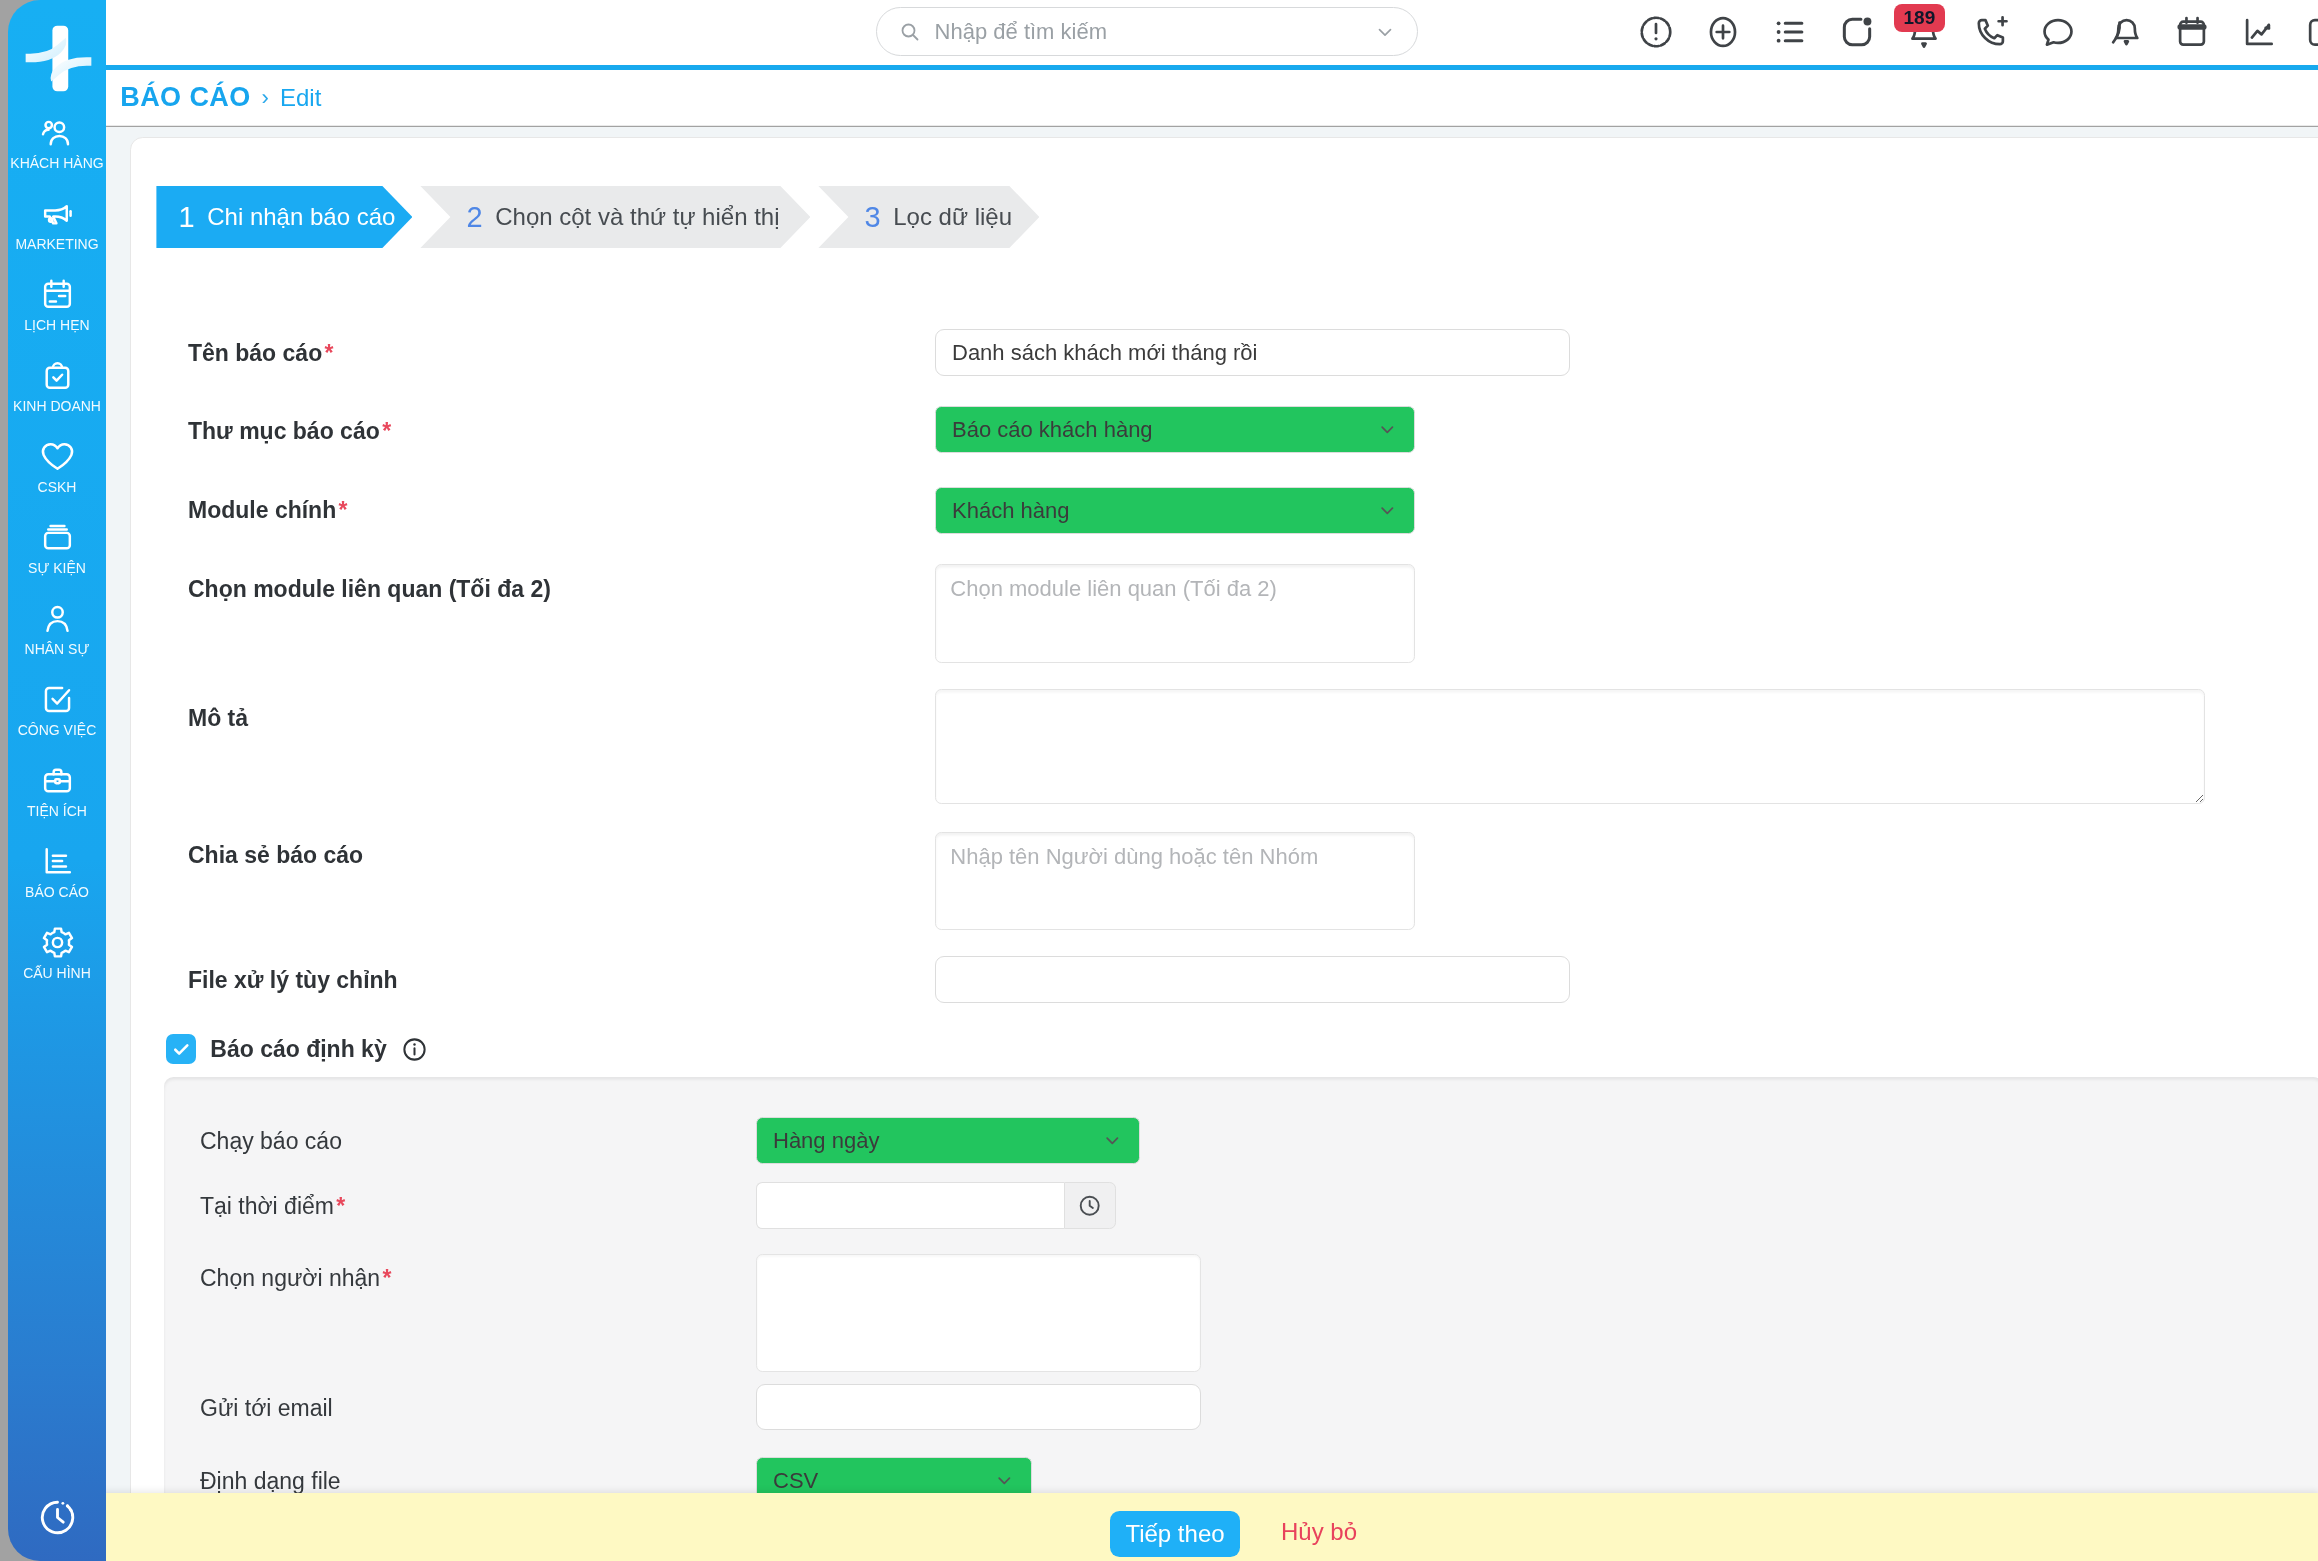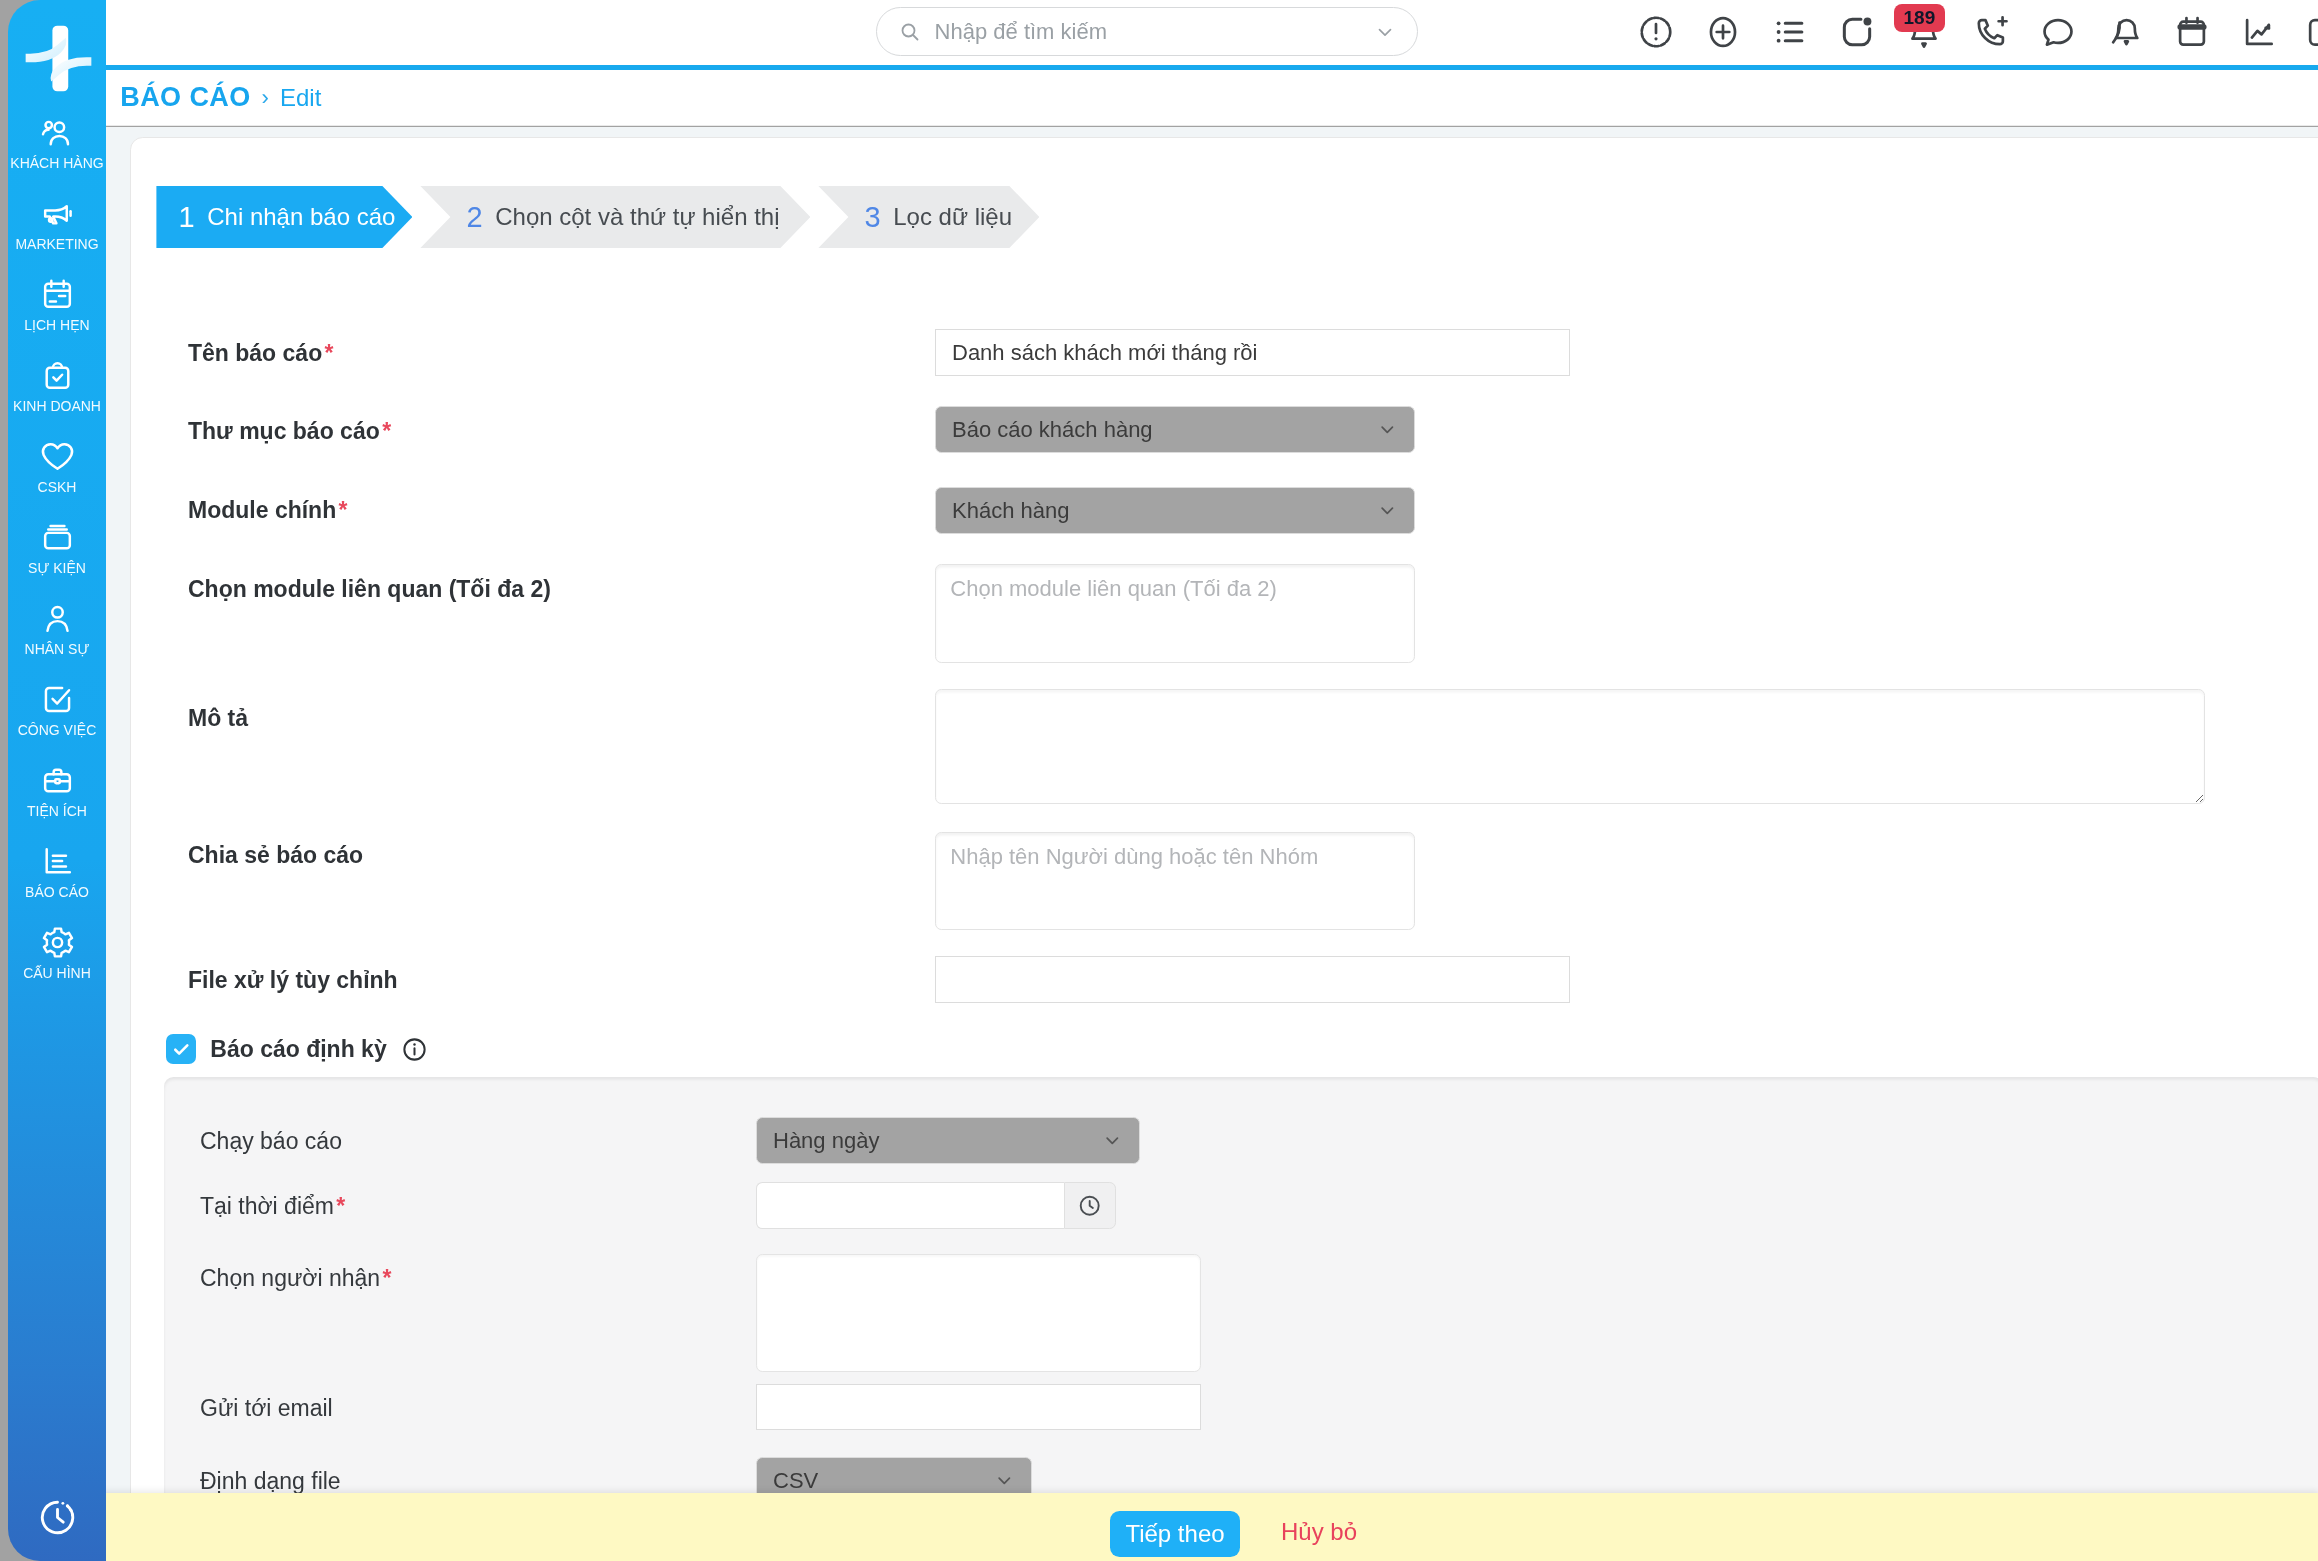--- a/index.html
+++ b/index.html
@@ -67,25 +67,25 @@
   .step-gray { background:#e9eaeb; color:#474c51; padding-left:46px;
     clip-path:polygon(0 0, calc(100% - 30px) 0, 100% 50%, calc(100% - 30px) 100%, 0 100%, 30px 50%); }
   .step-gray .num { color:#4f87e6; }
   .step2 { width:390px; } .step3 { width:221px; }
 
   
   .flabel { position:absolute; left:57px; font-size:23px; font-weight:700; color:#2f3337; white-space:nowrap; }
   .plabel { font-weight:400; color:#35393d; }
   .req { color:#e8485c; margin-left:2.4px; font-weight:700; }
   .tinput {
-    position:absolute; height:47px; border:1.6px solid #dcdcdc; border-radius:0; background:#fff;
+    position:absolute; height:47px; border:1.6px solid #dcdcdc; border-radius:9px; background:#fff;
     font-size:22px; color:#3b3b3b; padding:0 16px; font-family:inherit; outline:none;
   }
   .select {
-    position:absolute; height:47px; border:1.6px solid #dcdcdc; border-radius:6.4px; background:#a3a3a3;
+    position:absolute; height:47px; border:1.6px solid #dcdcdc; border-radius:6.4px; background:#22c55e;
     display:flex; align-items:center; justify-content:space-between; padding:0 16px; font-size:22px; color:#3b3b3b; cursor:pointer;
   }
   .select .chev { width:20.6px; height:20.6px; flex:0 0 20.6px; }
   .mbox {
     position:absolute; background:#fff; border:1.6px solid #e3e3e3; border-radius:6.4px;
     box-shadow:inset 0 2.4px 2.4px rgba(0,0,0,.05);
     font-size:22px; color:#b3b5b8; padding:11px 14.3px;
   }
   .tarea {
     position:absolute; border:1.6px solid #e3e3e3; border-radius:6.4px; background:#fff;

